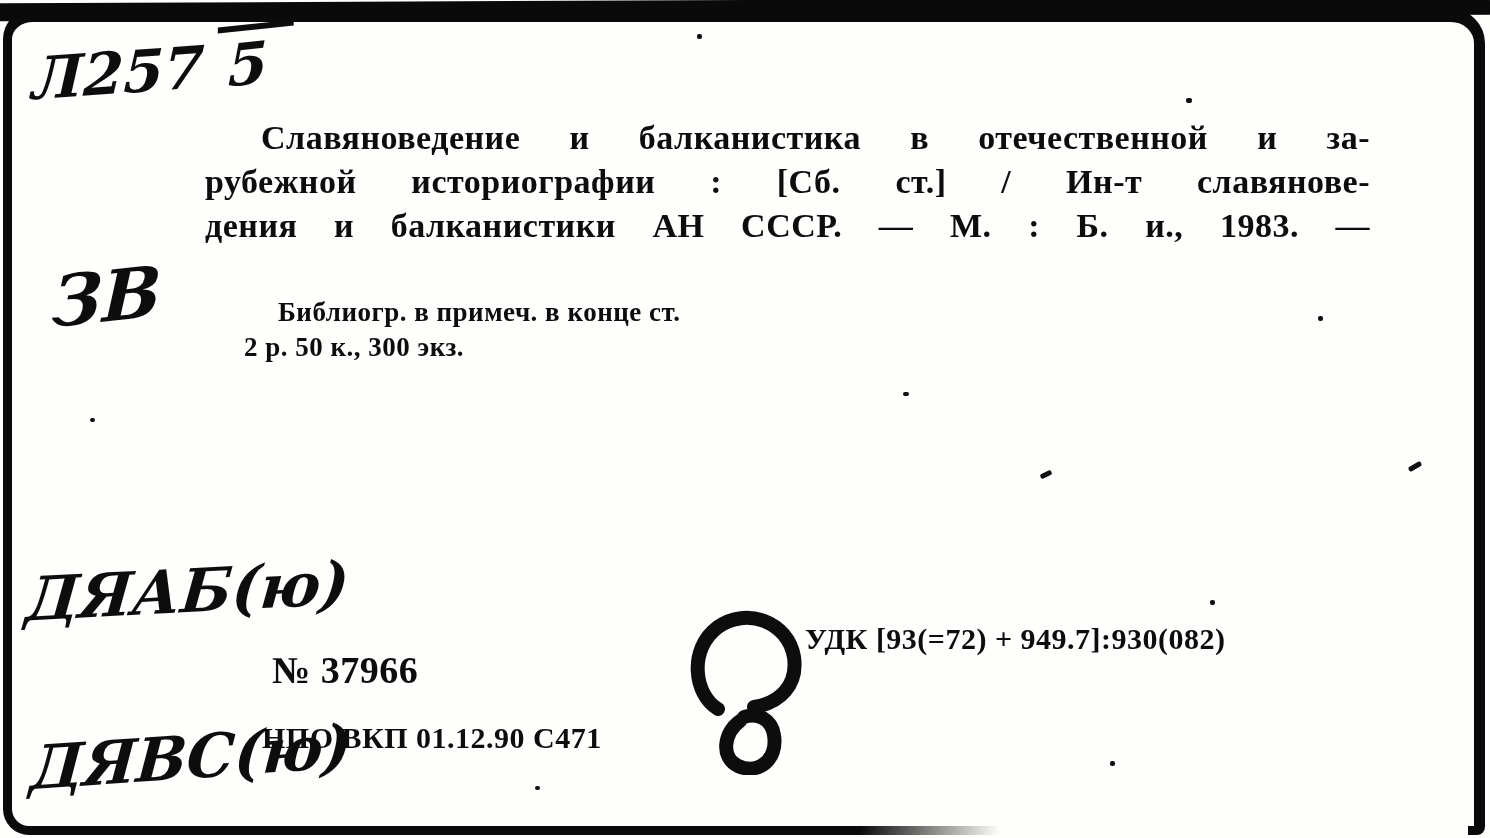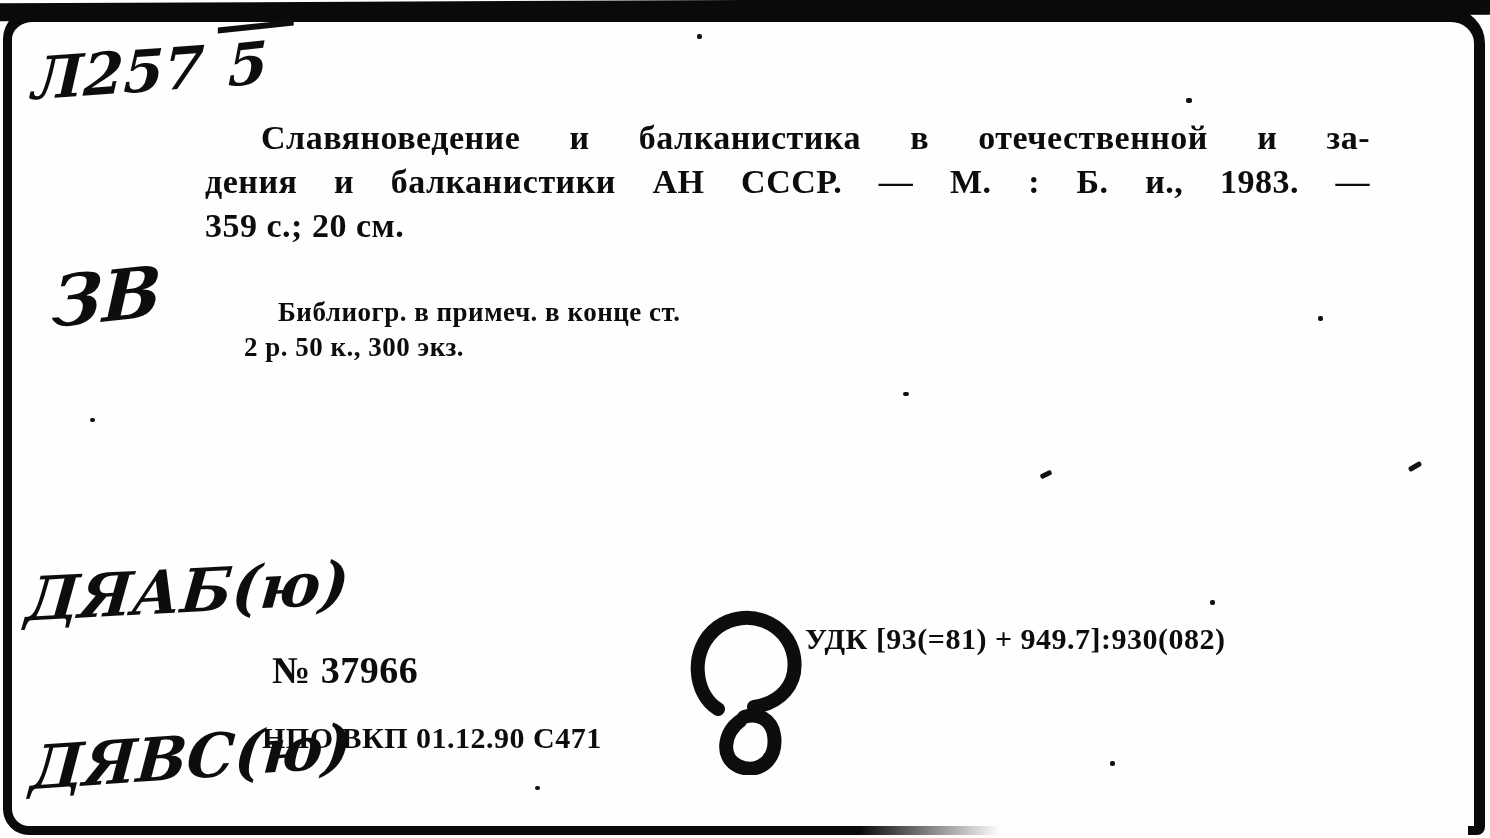--- a/index.html
+++ b/index.html
@@ -74,22 +74,22 @@
 
   <div class="frame-top-bar"></div>
   <div class="frame"></div>
 
   <div class="hand hw-call">
     <span>Л257</span><span class="den">5</span>
   </div>
 
   <div class="print title-block">
     <div class="jline indent">Славяноведение и балканистика в отечественной и за-</div>
+    <div class="jline">рубежной историографии : [Сб. ст.] / Ин-т славянове-</div>
     <div class="jline">дения и балканистики АН СССР. — М. : Б. и., 1983. —</div>
-    <div>359 с.; 20 см.</div>
   </div>
 
   <div class="hand hw-shelf">ЗВ</div>
 
   <div class="print note-1">Библиогр. в примеч. в конце ст.</div>
   <div class="print note-2">2 р. 50 к., 300 экз.</div>
 
 
   <div class="hand hw-code-a">ДЯАБ(ю)</div>
   <div class="hand hw-code-b">ДЯВС(ю)</div>
@@ -99,21 +99,21 @@
 
   <div class="loop-mark">
     <svg width="130" height="172" viewBox="0 0 130 172" xmlns="http://www.w3.org/2000/svg">
       <g fill="none" stroke="#0d0d0d" stroke-width="14" stroke-linecap="round">
         <path d="M36,106 C12,92 6,46 36,24 C64,4 106,18 112,54 C116,82 98,100 72,104"></path>
         <path d="M58,118 C42,130 38,154 56,163 C76,172 96,157 92,132 C90,117 76,109 62,114"></path>
       </g>
     </svg>
   </div>
 
-  <div class="print udc-block">УДК [93(=81) + 949.7]:930(082)</div>
+  <div class="print udc-block">УДК [93(=72) + 949.7]:930(082)</div>
 
   <div class="speck" style="left:697px; top:34px;  width:5px; height:5px;"></div>
   <div class="speck" style="left:1186px;top:98px;  width:6px; height:5px;"></div>
   <div class="speck" style="left:903px; top:392px; width:6px; height:4px;"></div>
   <div class="speck" style="left:1318px;top:316px; width:5px; height:5px;"></div>
   <div class="speck" style="left:1408px;top:464px; width:14px;height:5px; transform:rotate(-30deg);"></div>
   <div class="speck" style="left:1040px;top:472px; width:12px;height:5px; transform:rotate(-25deg);"></div>
   <div class="speck" style="left:1210px;top:600px; width:5px; height:5px;"></div>
   <div class="speck" style="left:535px; top:786px; width:5px; height:4px;"></div>
   <div class="speck" style="left:1110px;top:761px; width:5px; height:5px;"></div>

